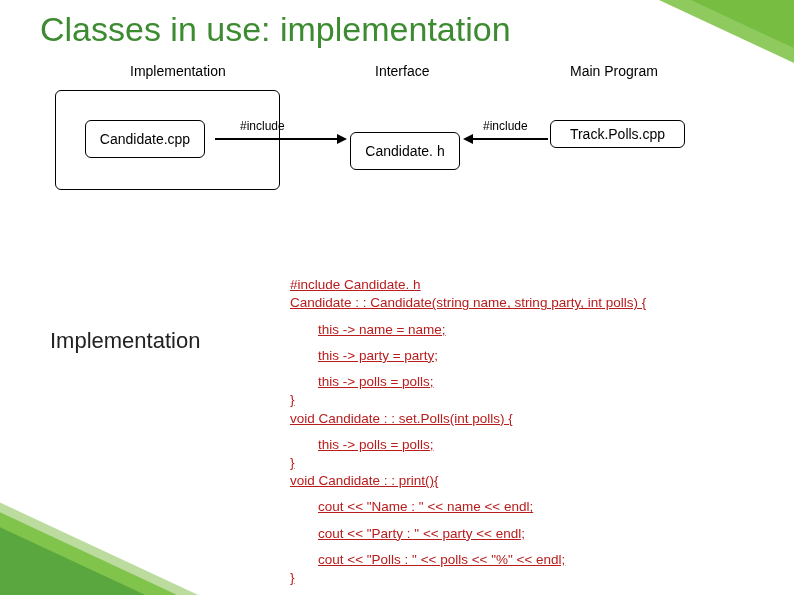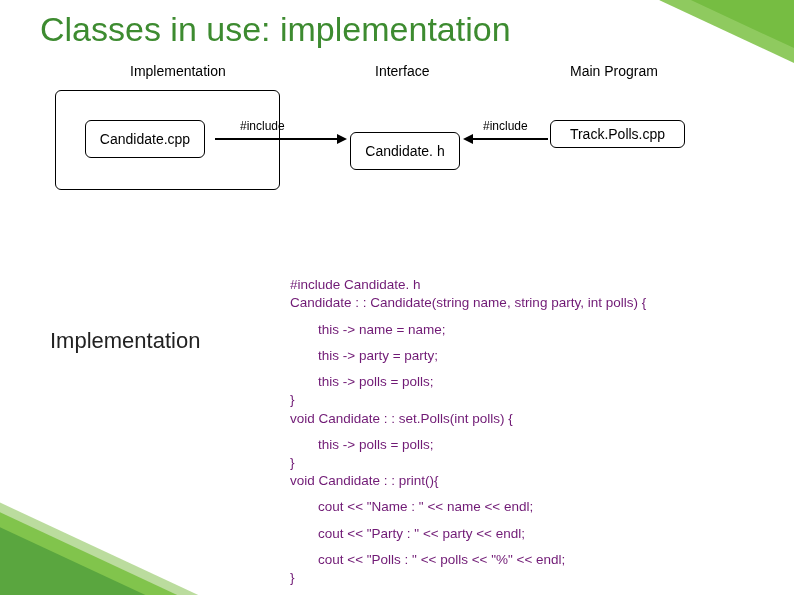--- a/index.html
+++ b/index.html
@@ -120,24 +120,25 @@
     color: #222;
     z-index: 2;
   }
   .code {
     position: absolute;
     top: 258px;
     left: 290px;
     width: 480px;
     font-family: Arial, sans-serif;
     font-size: 13.5px;
-    color: #701a75;
+    color: #b91c1c;
     line-height: 1.35;
     white-space: pre;
     z-index: 2;
+    text-decoration: underline;
   }
   .code .ind1 { padding-left: 28px; display: block; margin-top: 8px; }
 </style>
 </head>
 <body>
 
 <div class="corner-tr">
   <div class="shape1"></div>
     <div class="shape2"></div>
 </div>

